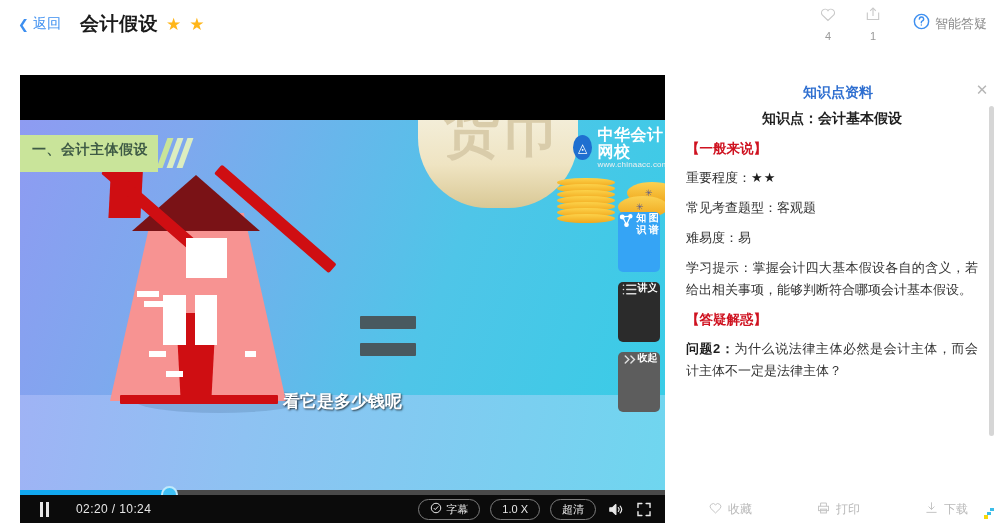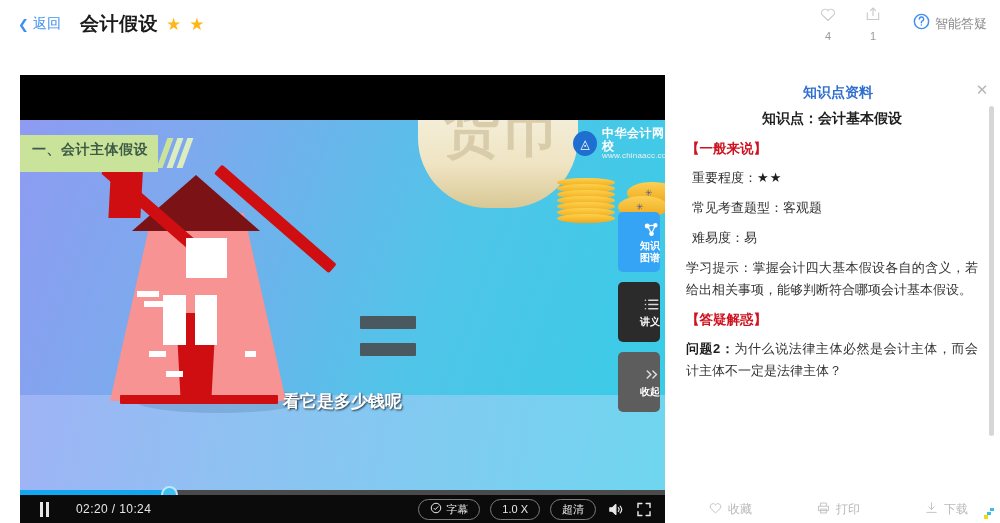--- a/index.html
+++ b/index.html
@@ -132,21 +132,21 @@
     z-index: 12;
   }
   #wm-logo {
     width: 25px; height: 25px; border-radius: 50%;
     background: #1f6fd0;
     display: flex; align-items: center; justify-content: center;
     color: #fff; font-size: 12px; font-weight: bold;
   }
   #wm-text { line-height: 1.05; }
   #wm-name {
-    display: block; font-size: 12px; font-weight: bold; color: #ffffff;
+    display: block; font-size: 16px; font-weight: bold; color: #ffffff;
     letter-spacing: 0.5px;
   }
   #wm-url {
     display: block; font-size: 8px; color: #f0f0f0; letter-spacing: 0.2px;
   }
 
   
   #scene-banner {
     position: absolute; left: 0; top: 63px;
     height: 30px;
@@ -248,22 +248,22 @@
 
   
   #side-buttons {
     position: absolute; right: 5px; top: 137px;
     width: 42px;
     z-index: 14;
   }
   .side-btn {
     width: 42px; height: 60px;
     border-radius: 5px;
-    display: flex; flex-direction: column;
-    align-items: flex-end; justify-content: center;
+    display: flex; 
+    align-items: flex-start; justify-content: center;
     color: #ffffff; cursor: pointer;
     margin-bottom: 10px;
   }
   .side-btn .sb-ico { height: 17px; margin-bottom: 2px; }
   .side-btn .sb-label {
     font-size: 10px; line-height: 12px; text-align: center;
     font-weight: bold;
   }
   #btn-knowledge-graph { background: #35a4f5; }
   #btn-handout { background: #2b2b2b; }
@@ -343,21 +343,21 @@
   #knowledge-heading {
     text-align: center; font-size: 14px; font-weight: bold;
     color: #1f1f1f; margin: 6px 0 12px 0;
   }
   .sec-heading {
     color: #cf1220; font-size: 13.5px; font-weight: bold;
     margin: 0 0 9px 10px;
   }
   .body-line {
     color: #333; font-size: 13px; line-height: 22px;
-    margin: 0 10px 8px 16px;
+    margin: 0 10px 8px 10px;
   }
   .body-para {
     color: #333; font-size: 13px; line-height: 22px;
     margin: 0 10px 10px 10px;
     text-align: justify;
   }
   .q-label { font-weight: bold; color: #1d1d1d; }
   .em-red { color: #cf1220; font-weight: bold; }
   .stars-inline { color: #1d1d1d; letter-spacing: 1px; }
 

